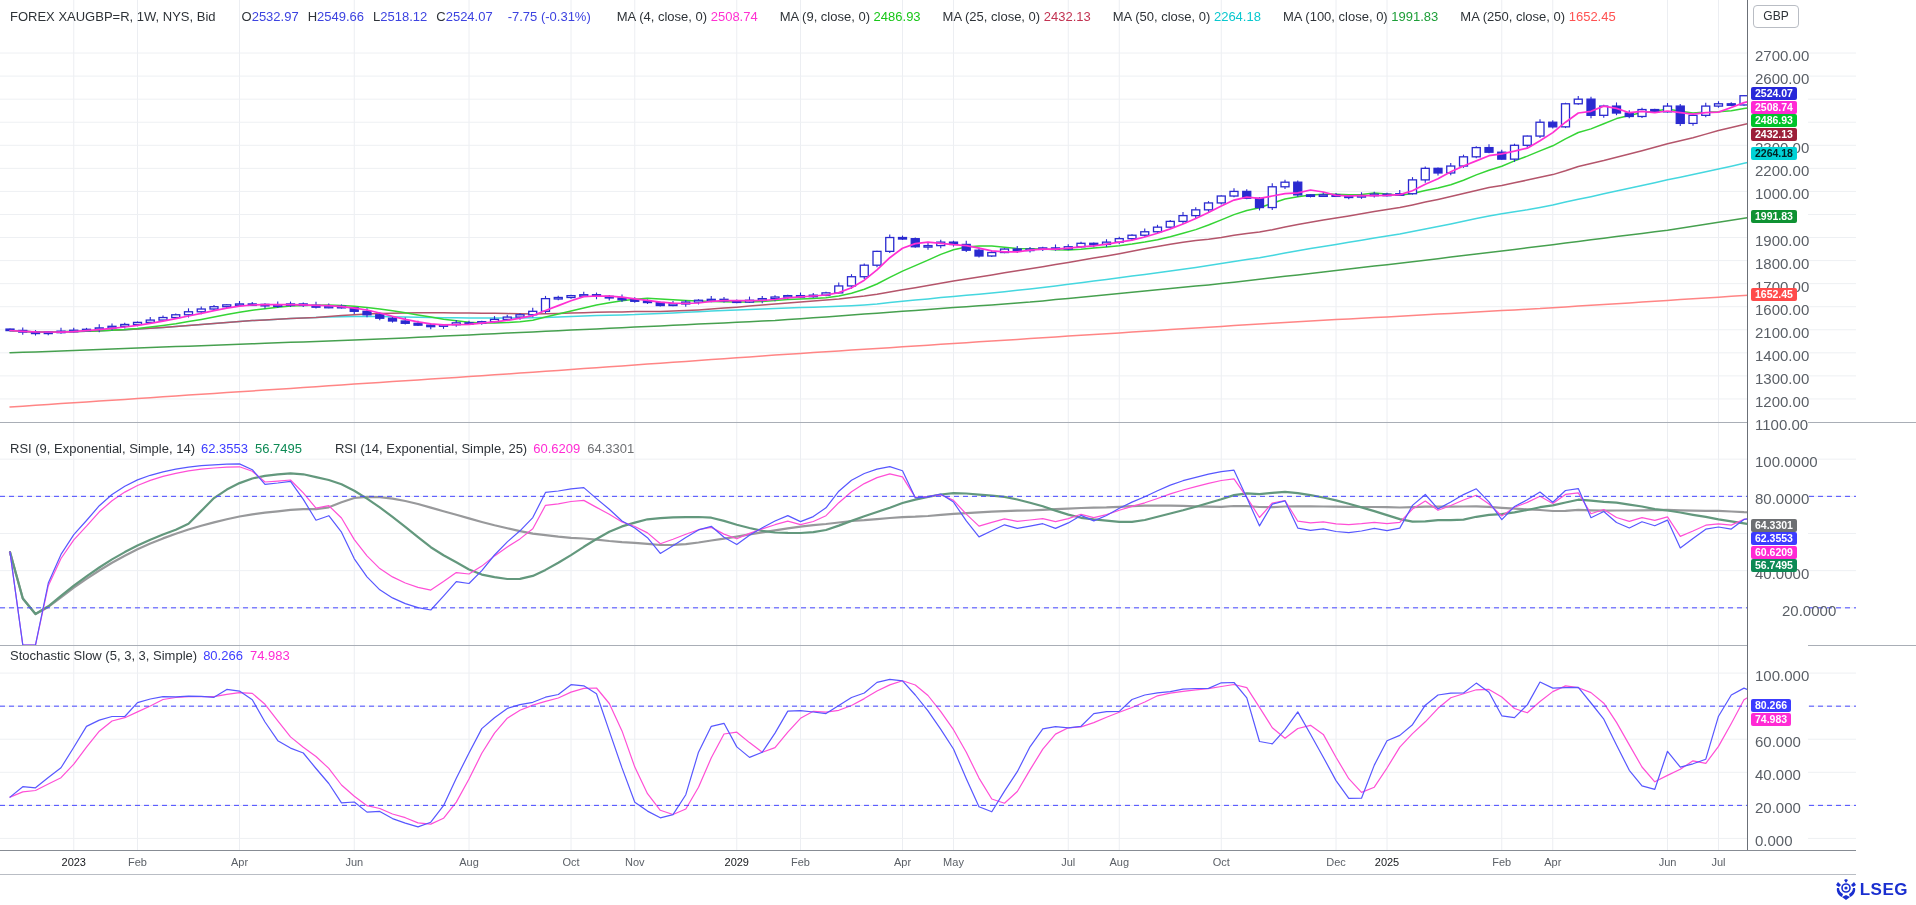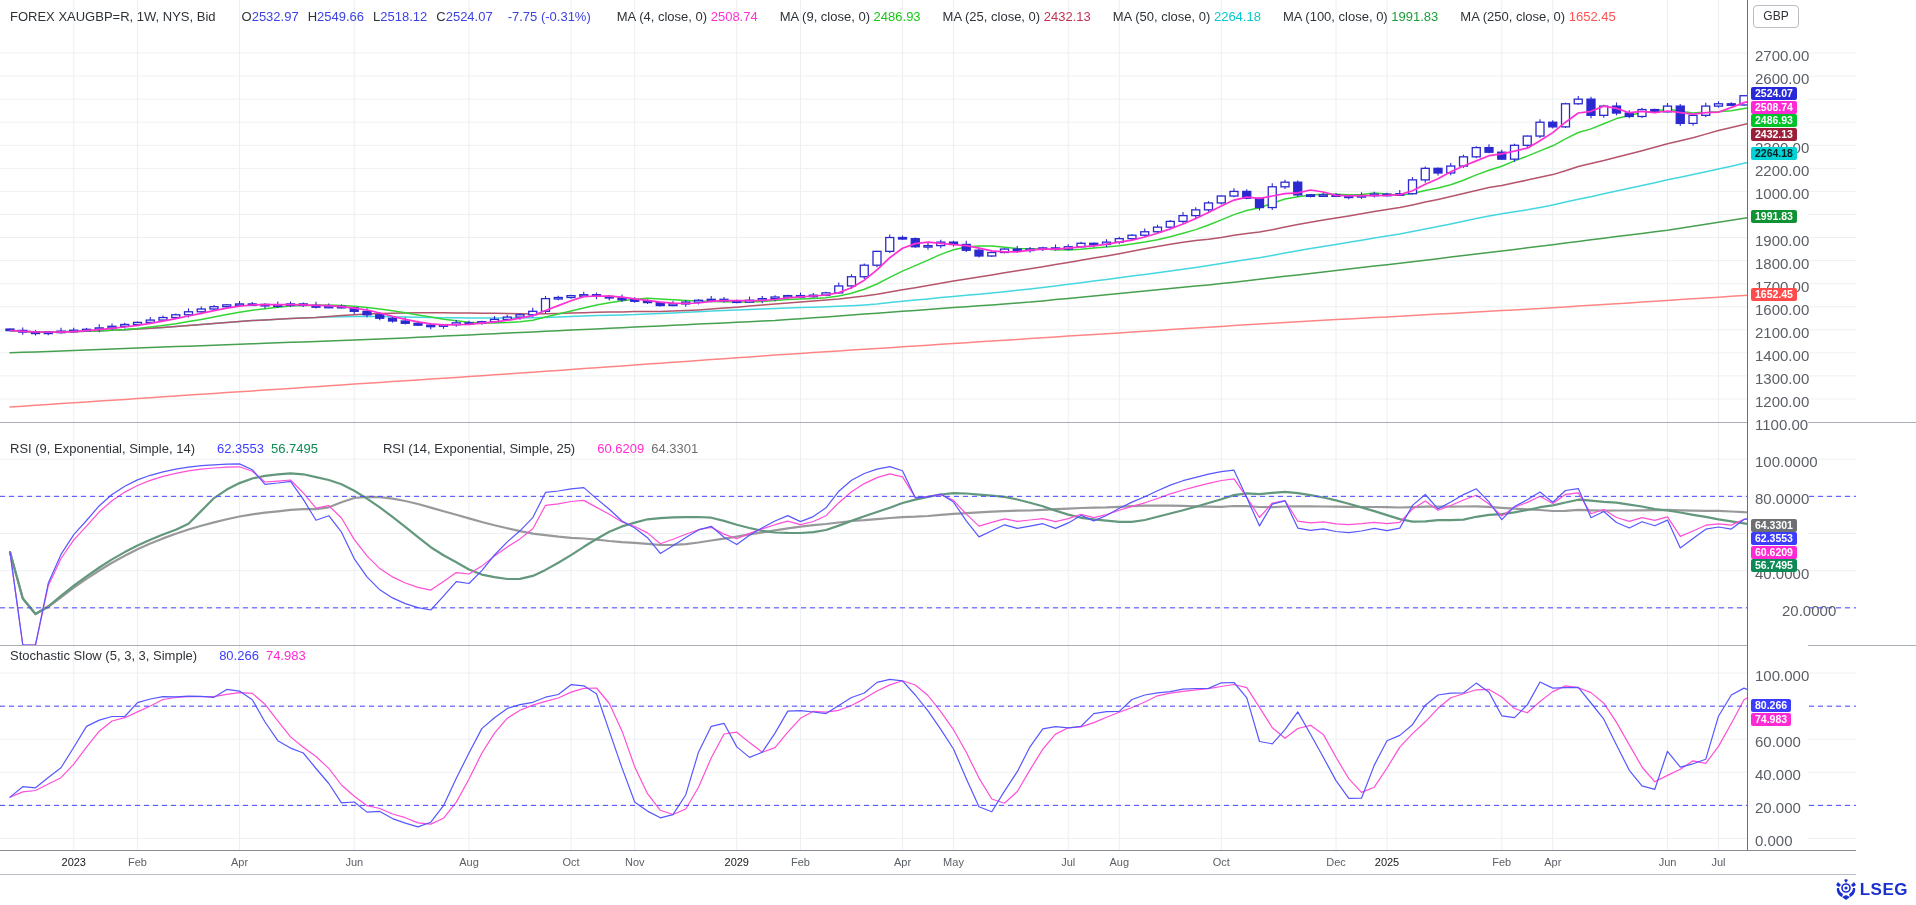--- a/index.html
+++ b/index.html
@@ -5,21 +5,21 @@
   html,body{margin:0;padding:0;background:#fff;}
   body{width:1916px;height:905px;overflow:hidden;font-family:"Liberation Sans",sans-serif;position:relative;}
   #app{position:absolute;inset:0;}
   #chart-svg{position:absolute;left:0;top:0;}
   .hline{position:absolute;left:0;width:1916px;height:0;border-top:1px solid #a9aeb6;}
   #legend-bar{position:absolute;left:10px;top:6px;height:20px;display:flex;align-items:center;gap:6px;
     font-size:13px;color:#2e3338;white-space:nowrap;}
   .lg-gap{display:inline-block;width:14px;}
   .pfx{color:#2e3338;}
   .val-blue{color:#3d43e0;}
-  .ind-legend{position:absolute;left:10px;font-size:13px;color:#2e3338;white-space:nowrap;display:flex;gap:22px;align-items:center;}
+  .ind-legend{position:absolute;left:10px;font-size:13px;color:#2e3338;white-space:nowrap;display:flex;gap:6px;align-items:center;}
   #rsi-legend{top:441px;}
   #stoch-legend{top:648px;}
   #scale-col{position:absolute;left:1747px;top:0;width:60px;height:873px;border-left:1.5px solid #6b7077;background:#fff;}
   .tick{position:absolute;left:7px;font-size:15px;color:#5a5f66;}
   .badge{position:absolute;left:3px;font-size:10.5px;font-weight:700;border-radius:2px;padding:0 4px;height:13px;line-height:13px;}
   #gbp-chip{position:absolute;left:5px;top:5px;width:44px;height:21px;border:1px solid #b9bdc4;border-radius:4px;
     text-align:center;line-height:21px;font-size:12px;color:#2e3338;background:#fff;}
   #xaxis{position:absolute;left:0;top:850px;width:1856px;height:23px;border-top:1px solid #878c94;border-bottom:1px solid #b9bdc4;background:#fff;}
   .xlab{position:absolute;top:5px;transform:translateX(-50%);font-size:11px;color:#5a5f66;}
   .xlab.major{font-weight:400;color:#16181c;}

